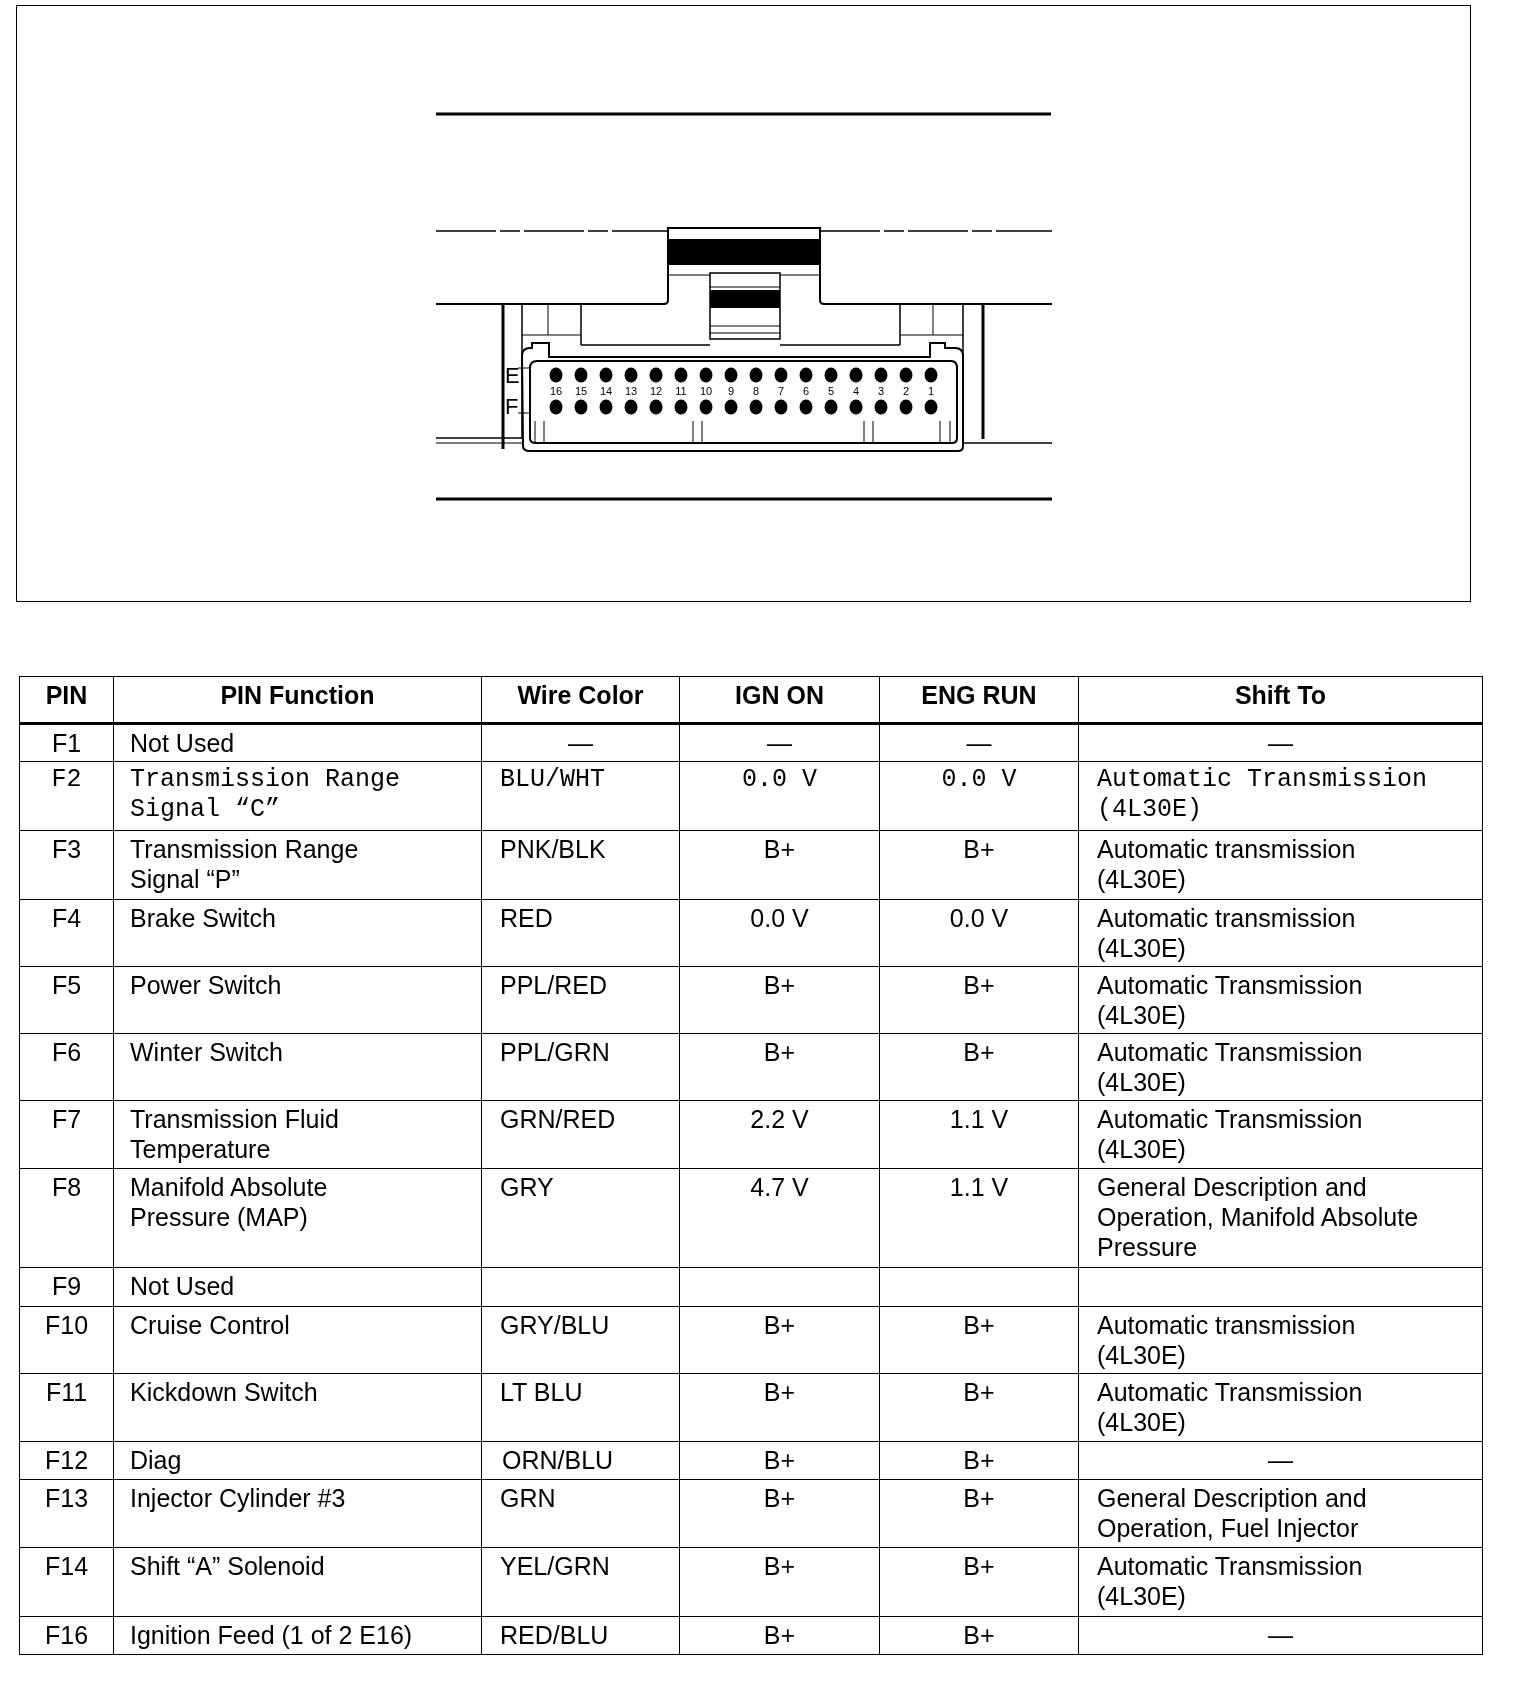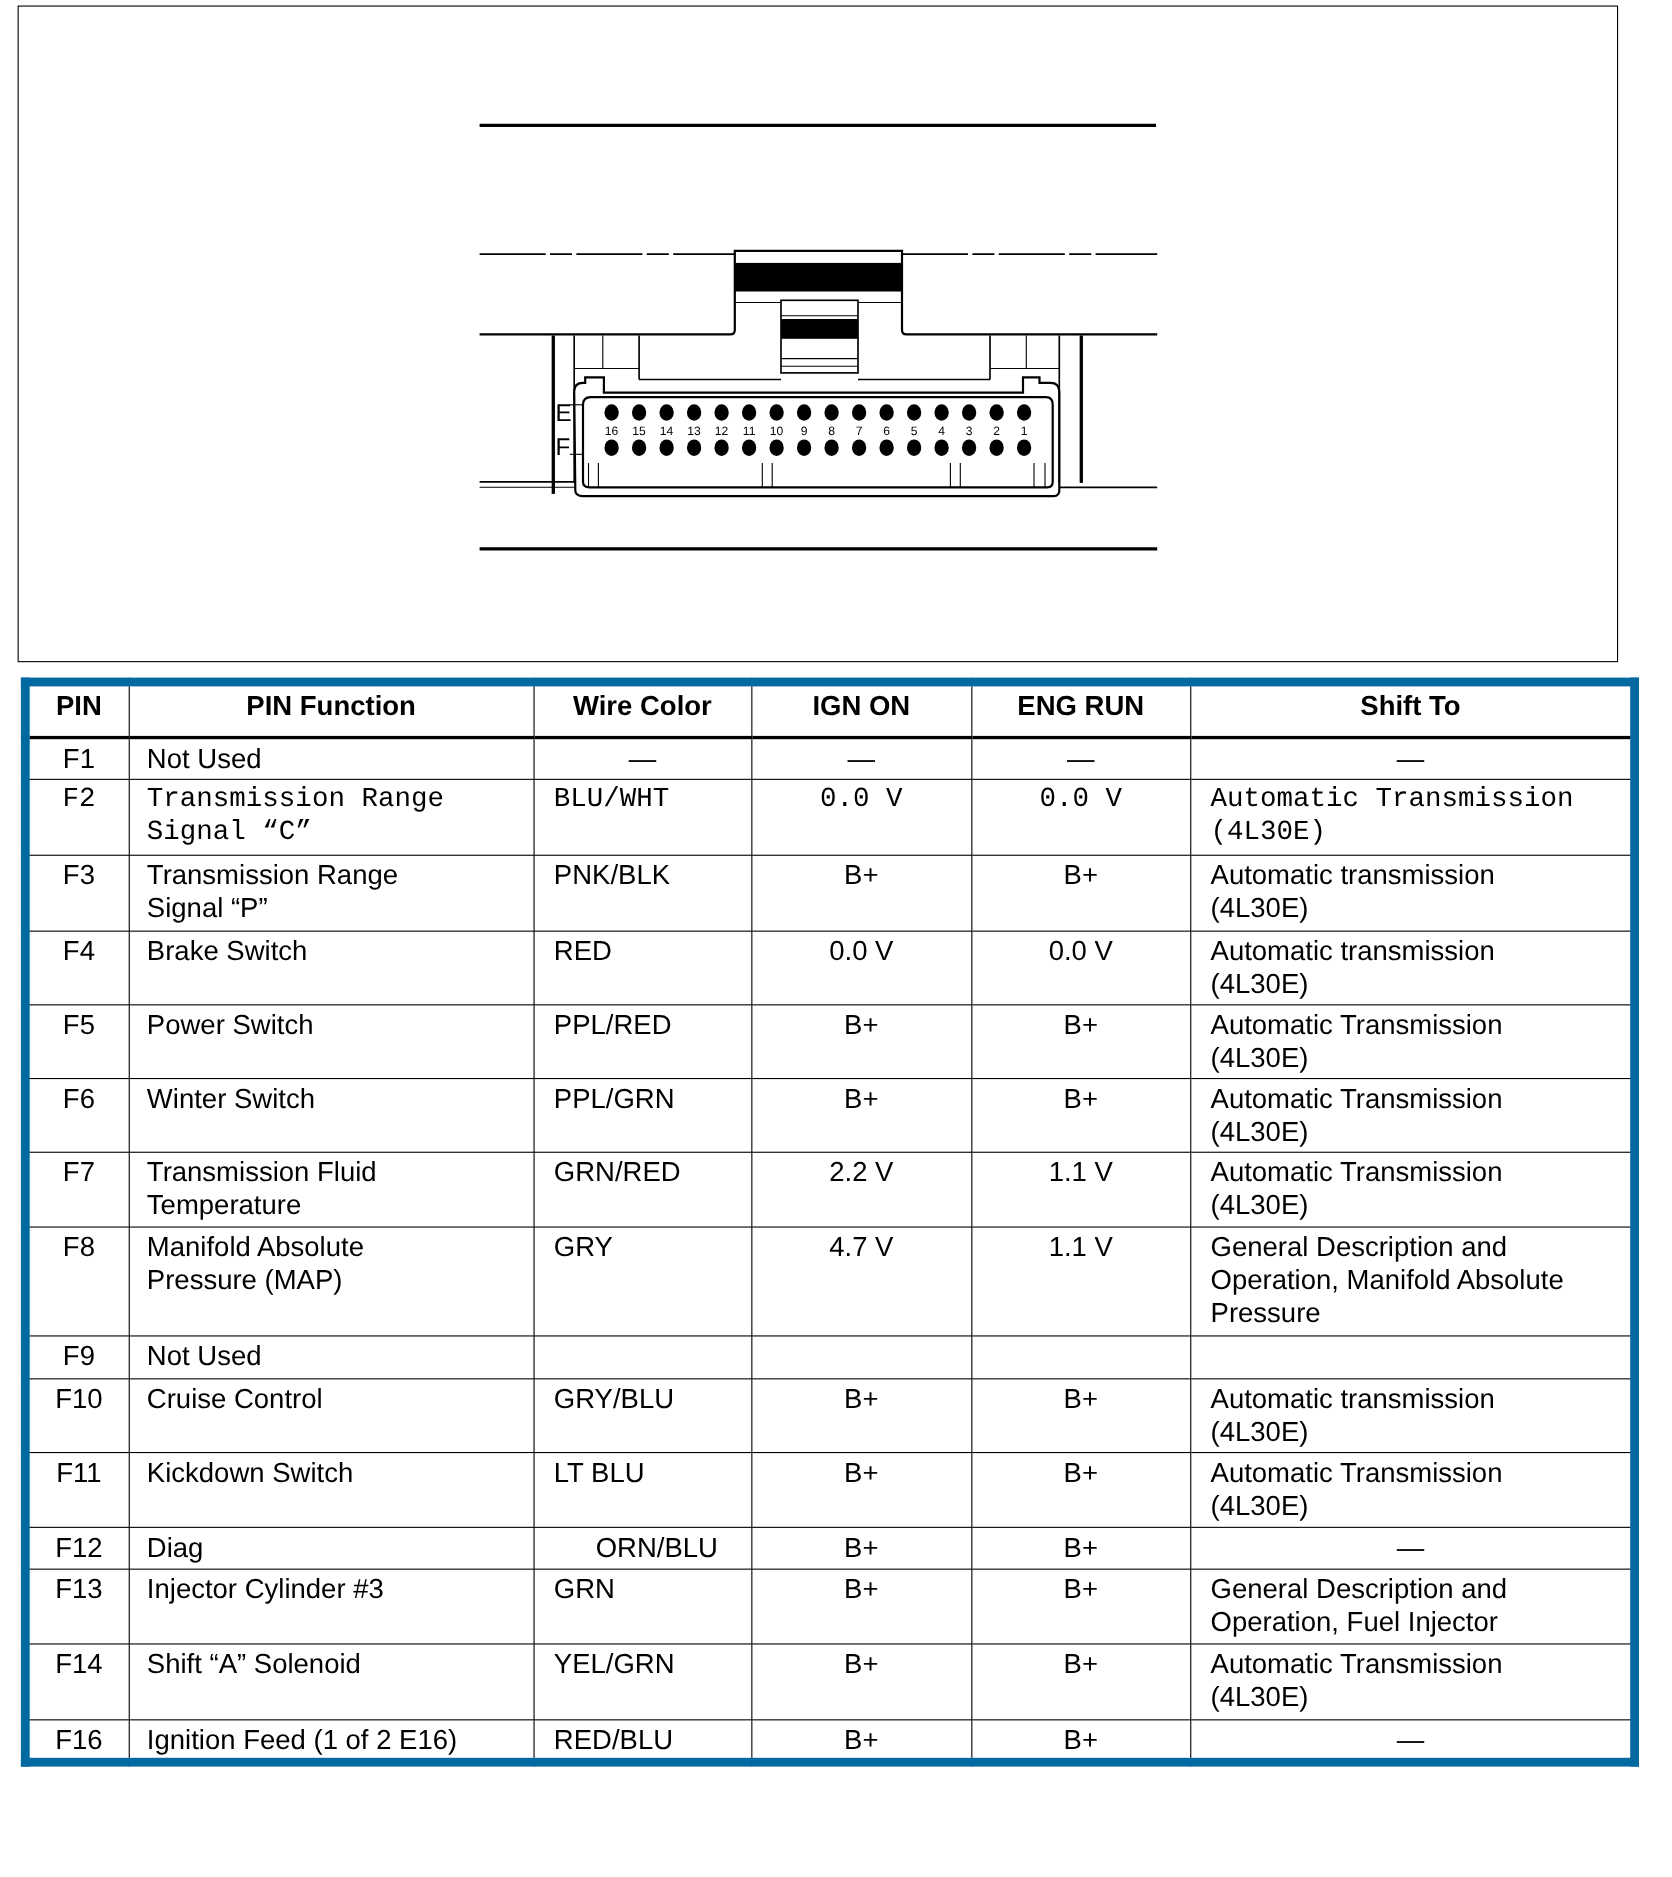--- a/index.html
+++ b/index.html
@@ -1,19 +1,19 @@
 <!DOCTYPE html>
 <html><head>
 <meta charset="utf-8">
 <style>
   html,body{margin:0;padding:0;background:#ffffff;}
   body{width:1520px;height:1706px;position:relative;overflow:hidden;font-family:"Liberation Sans",sans-serif;color:#000;}
   .diagram-box{position:absolute;left:16px;top:5px;width:1455px;height:597px;border:1.5px solid #000;box-sizing:border-box;}
   .diagram-svg{position:absolute;left:0;top:0;}
-  table.pin-table{position:absolute;left:19px;top:616px;width:1463px;border-collapse:collapse;border:8px solid #0369a1;table-layout:fixed;}
+  table.pin-table{position:absolute;left:19px;top:676px;width:1463px;border-collapse:collapse;border:1px solid #0369a1;table-layout:fixed;}
   .pin-table th,.pin-table td{border:1.6px solid #000;vertical-align:top;font-size:25px;line-height:30px;padding:3px 0 0 0;}
   .pin-table th{font-weight:bold;text-align:center;height:42px;padding:3px 0 0 0;border-bottom:3px solid #000;}
   .pin-table td.c-pin{text-align:center;}
   .pin-table td.c-func{padding-left:16px;}
   .pin-table td.c-wire{padding-left:18px;}
   .pin-table td.c-val{text-align:center;}
   .pin-table td.c-ref{padding-left:18px;}
   .pin-table td.center{text-align:center;padding-left:0;}
 </style>
 </head>
@@ -314,21 +314,21 @@
           <div>(4L30E)</div>
           <div></div>
         </td>
   </tr>
       <tr style="height: 38px;">
     <td class="c-pin">F12</td>
     <td class="c-func">
           <div>Diag</div>
           <div></div>
         </td>
-    <td class="c-wire" style="padding-left: 56px;">ORN/BLU</td>
+    <td class="c-wire" style="padding-left: 20px;">ORN/BLU</td>
     <td class="c-val">B+</td>
     <td class="c-val">B+</td>
     <td class="c-ref center">
           <div>—</div>
           <div></div>
           <div></div>
         </td>
   </tr>
       <tr style="height: 68px;">
     <td class="c-pin">F13</td>

